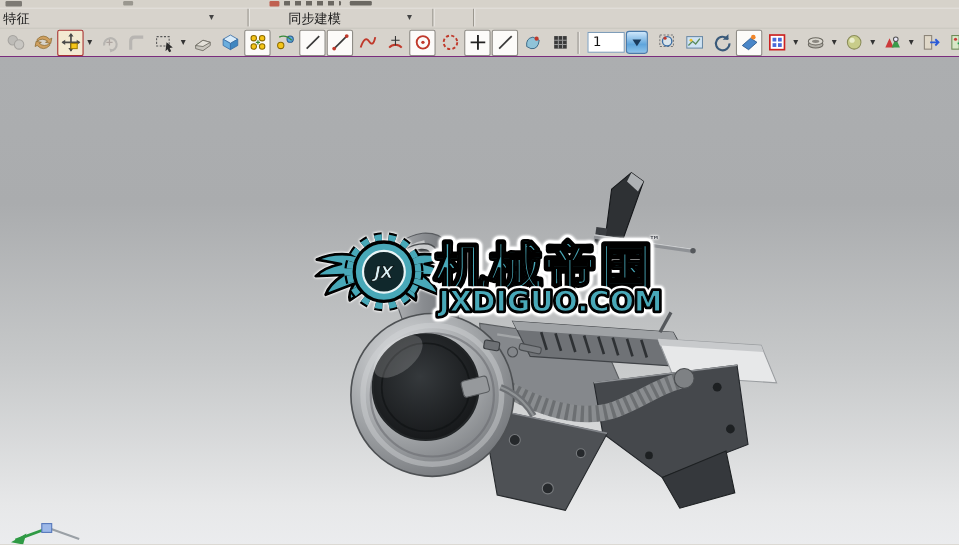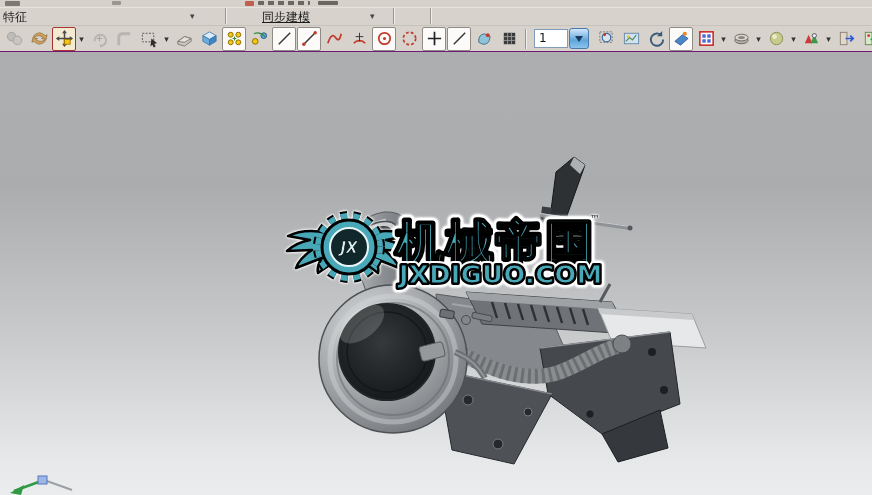--- a/index.html
+++ b/index.html
@@ -49,21 +49,21 @@
     <div class="frag" style="left:5px;width:15px;height:5px;background:#7d7a74;"></div>
     <div class="frag" style="left:112px;width:9px;height:4px;background:#9a978f;"></div>
     <div class="frag" style="left:245px;width:9px;height:5px;background:#c06050;"></div>
     <div class="frag" style="left:258px;width:52px;height:4px;background:repeating-linear-gradient(90deg,#6b6862 0 6px,transparent 6px 10px);"></div>
     <div class="frag" style="left:318px;width:20px;height:4px;background:#6b6862;"></div>
   </div>
   <div class="label-row">
     <span class="grp-label" style="left:3px;">特征</span>
     <span class="dd-arrow" style="left:190px;">▾</span>
     <div class="vsep-row" style="left:225px;"></div>
-    <span class="grp-label" style="left:262px;text-decoration:underline;">同步建模</span>
+    <span class="grp-label" style="left:262px;">同步建模</span>
     <span class="dd-arrow" style="left:370px;">▾</span>
     <div class="vsep-row" style="left:393px;"></div>
     <div class="vsep-row" style="left:430px;"></div>
   </div>
   <div class="icon-row" id="icon-row">
       <span class="tbtn dis">
         <svg viewBox="0 0 20 20" width="19" height="19">
           <circle cx="7" cy="8" r="4.5" fill="#a9a6a0" stroke="#77746e"></circle>
           <circle cx="13" cy="12" r="4.5" fill="#bdbab4" stroke="#77746e"></circle>
         </svg>

